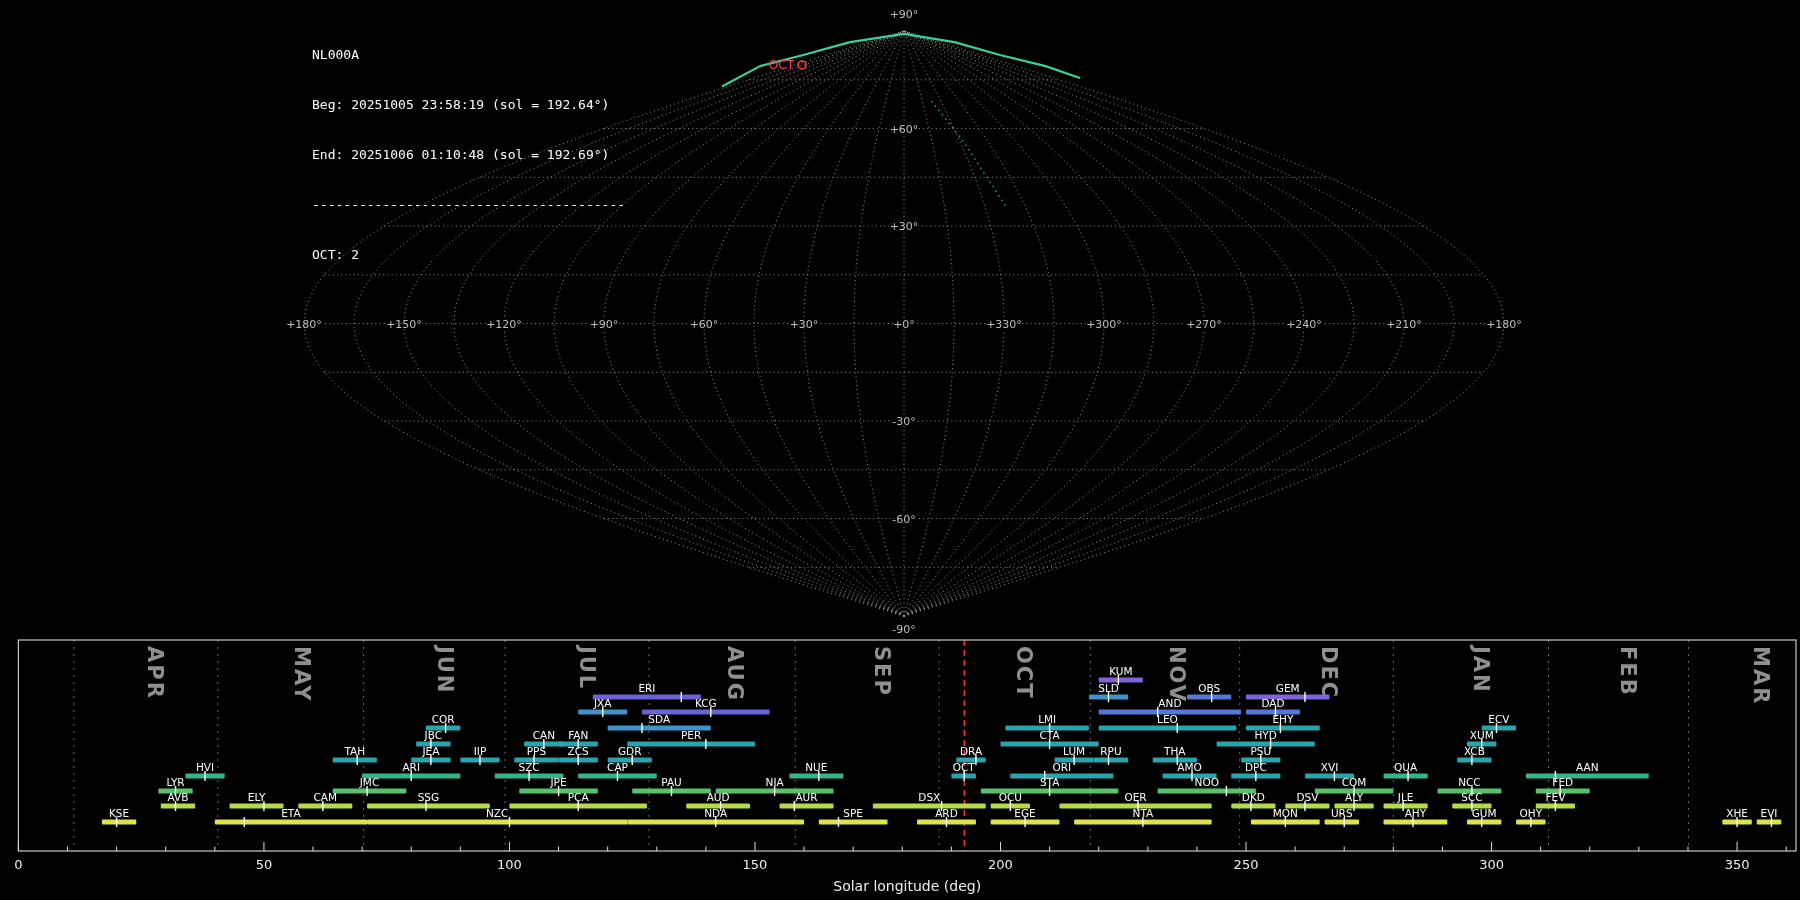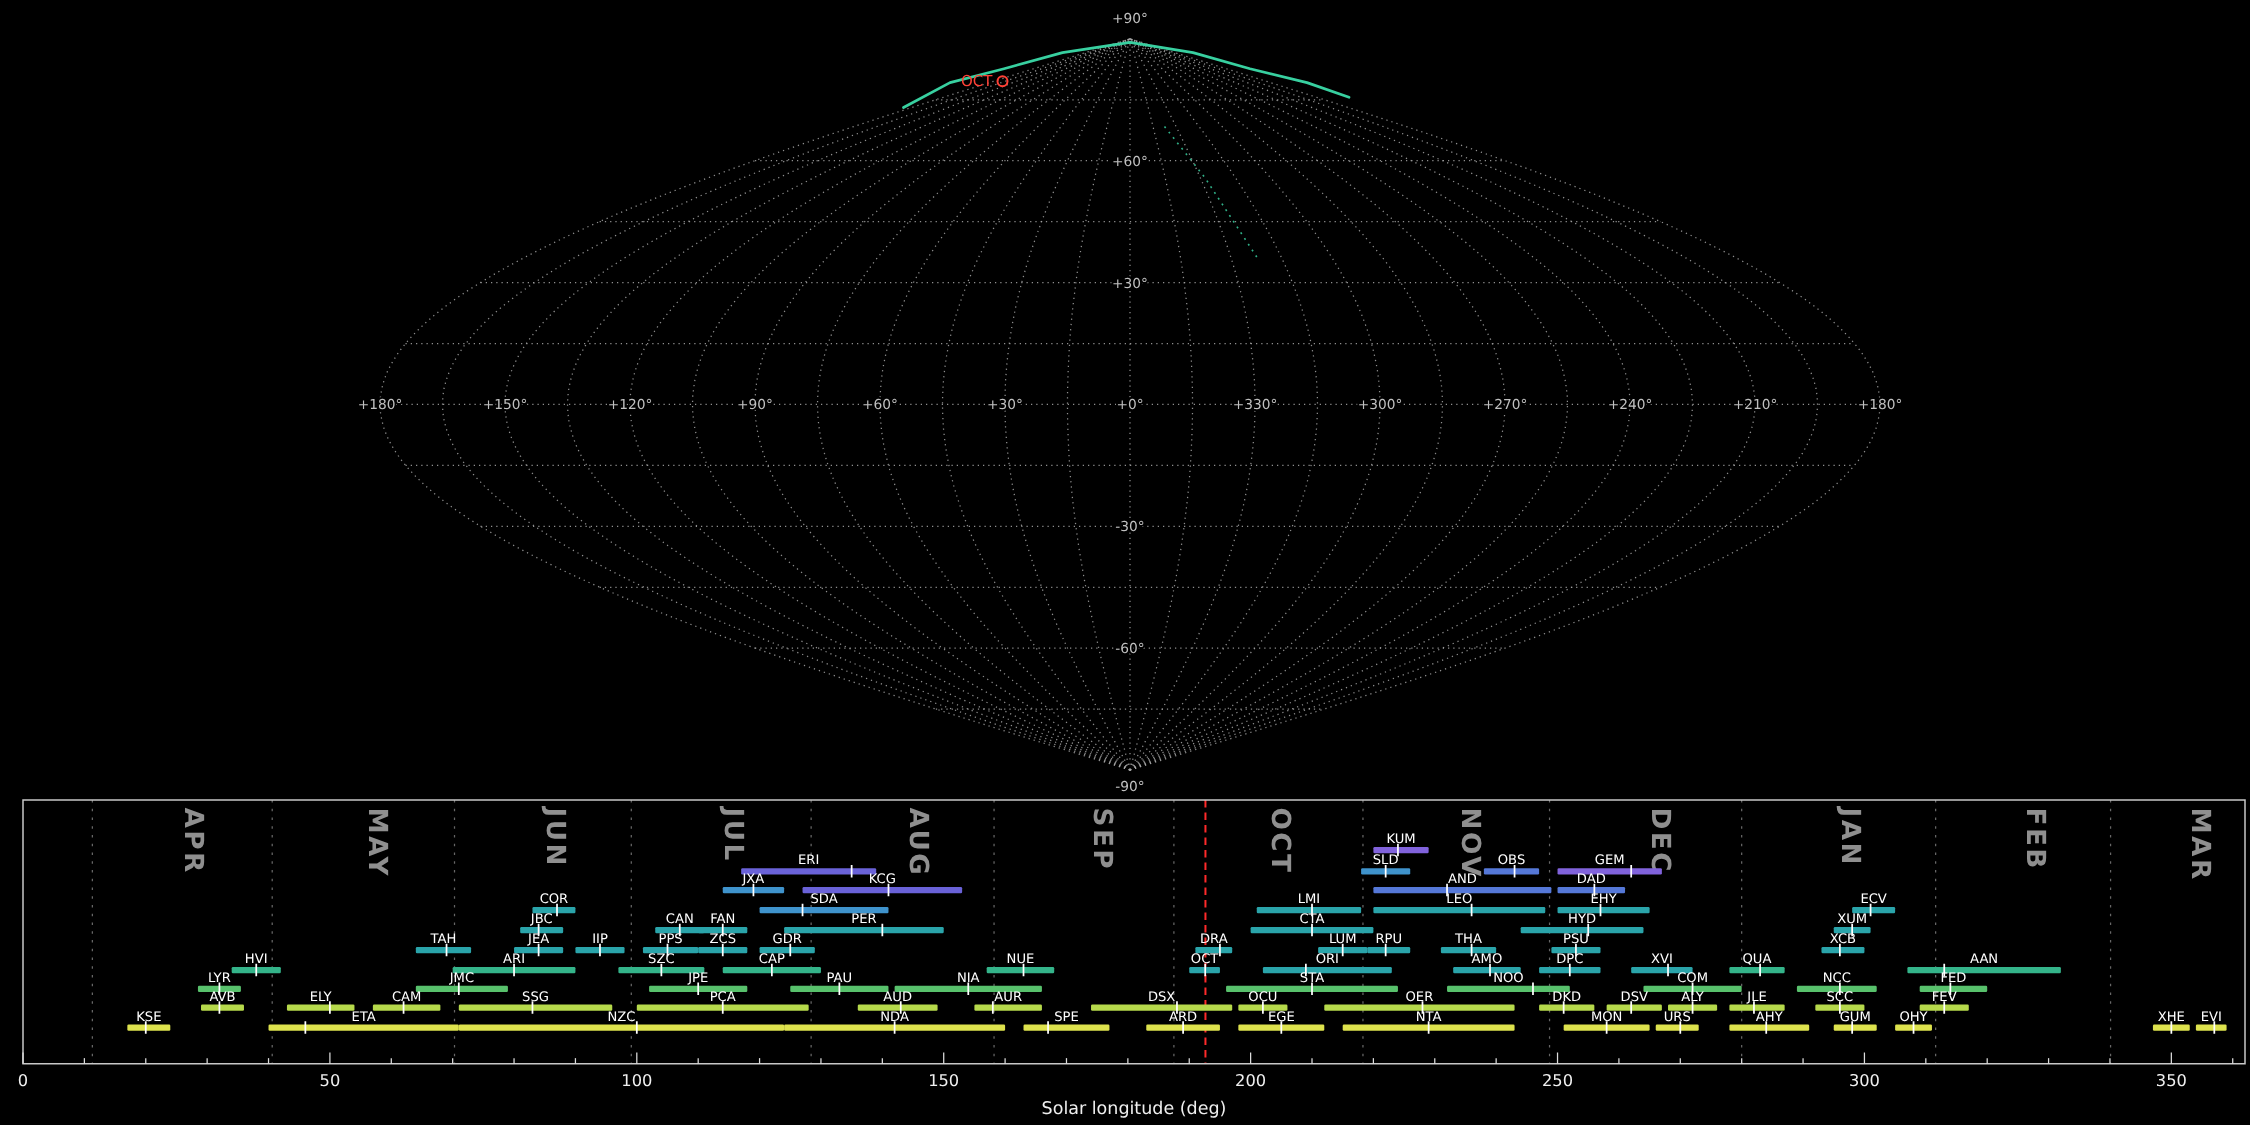--- a/index.html
+++ b/index.html
@@ -405,13 +405,20 @@
       <text x="18.4" y="869" fill="#efefef" font-size="13px" text-anchor="middle">0</text>
       <text x="263.92486187845304" y="869" fill="#efefef" font-size="13px" text-anchor="middle">50</text>
       <text x="509.44972375690605" y="869" fill="#efefef" font-size="13px" text-anchor="middle">100</text>
       <text x="754.9745856353591" y="869" fill="#efefef" font-size="13px" text-anchor="middle">150</text>
       <text x="1000.4994475138121" y="869" fill="#efefef" font-size="13px" text-anchor="middle">200</text>
       <text x="1246.0243093922652" y="869" fill="#efefef" font-size="13px" text-anchor="middle">250</text>
       <text x="1491.5491712707183" y="869" fill="#efefef" font-size="13px" text-anchor="middle">300</text>
       <text x="1737.0740331491713" y="869" fill="#efefef" font-size="13px" text-anchor="middle">350</text>
       <text x="907.2" y="891" fill="#efefef" font-size="14px" text-anchor="middle">Solar longitude (deg)</text>
     </svg>
+  <div id="info-block">
+    <div>NL000A</div>
+    <div>Beg: 20251005 23:58:19 (sol = 192.64°)</div>
+    <div>End: 20251006 01:10:48 (sol = 192.69°)</div>
+    <div class="sep">----------------------------------------</div>
+    <div>OCT: 2</div>
+  </div>
 </div>
 
 </body></html>

